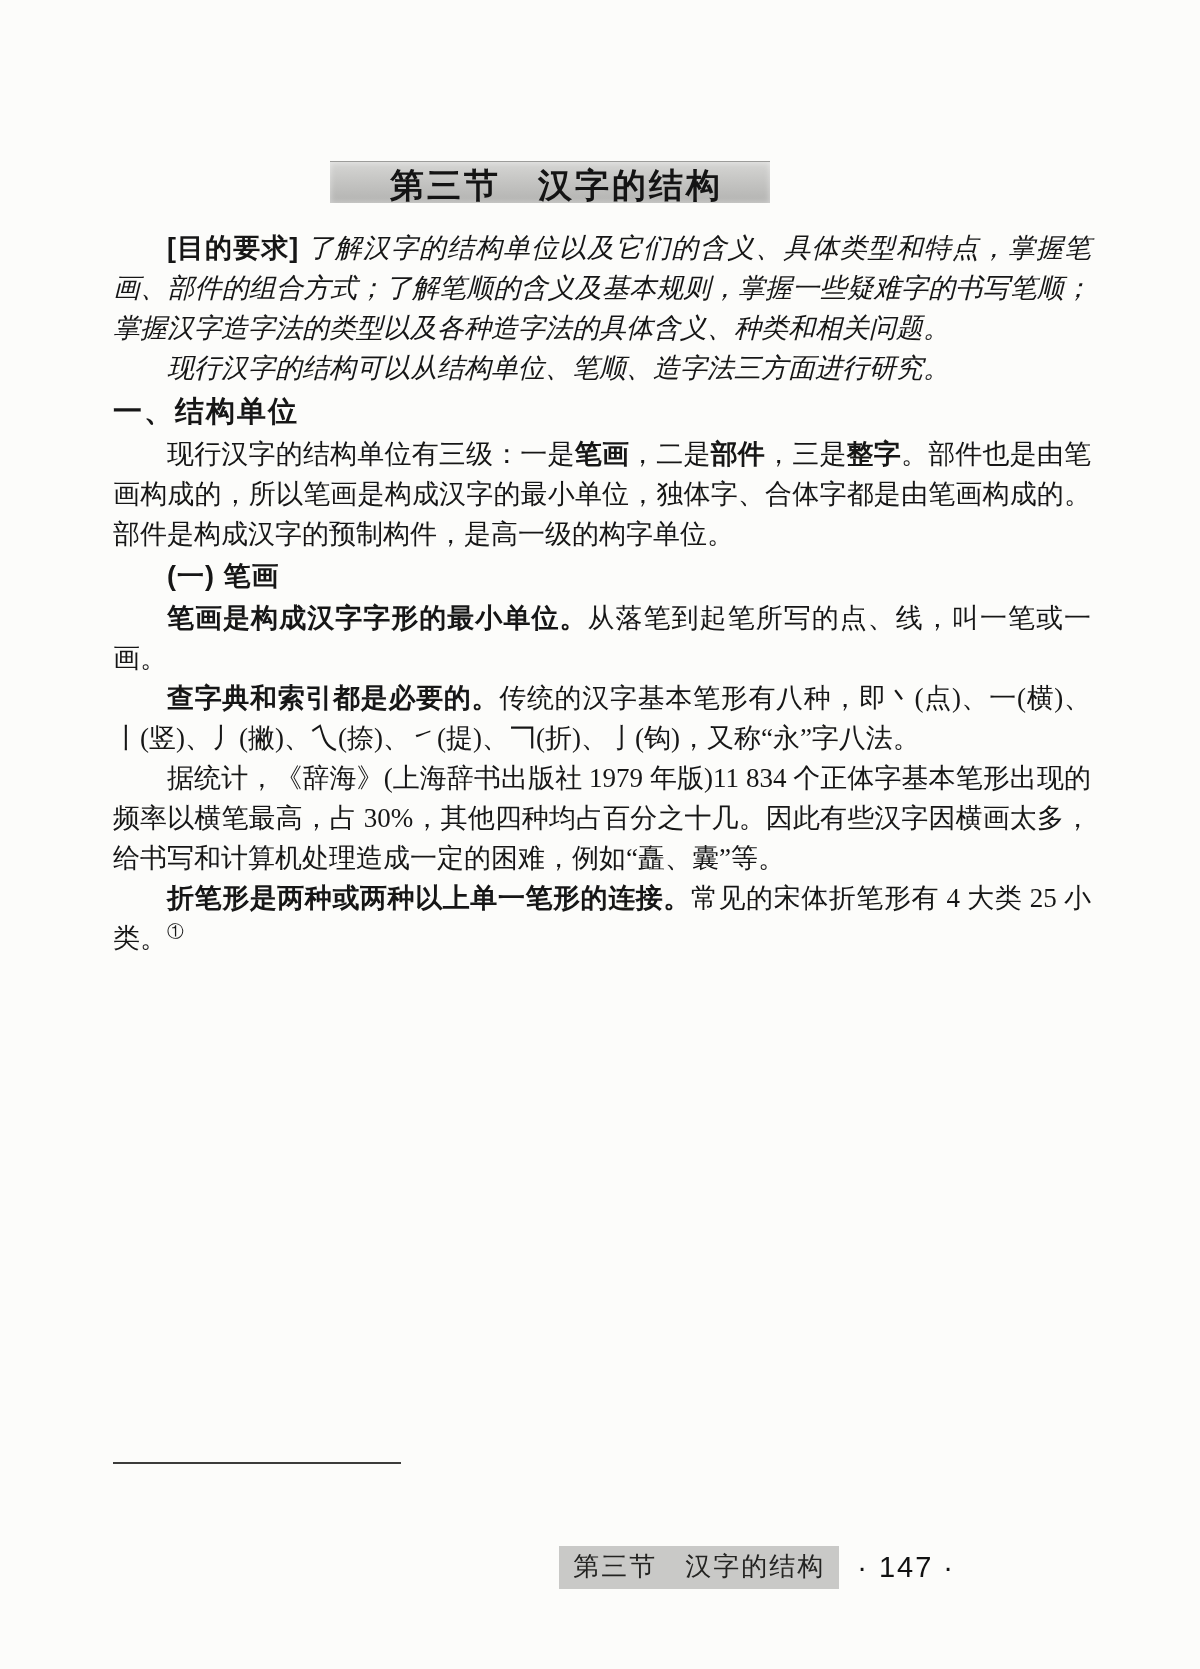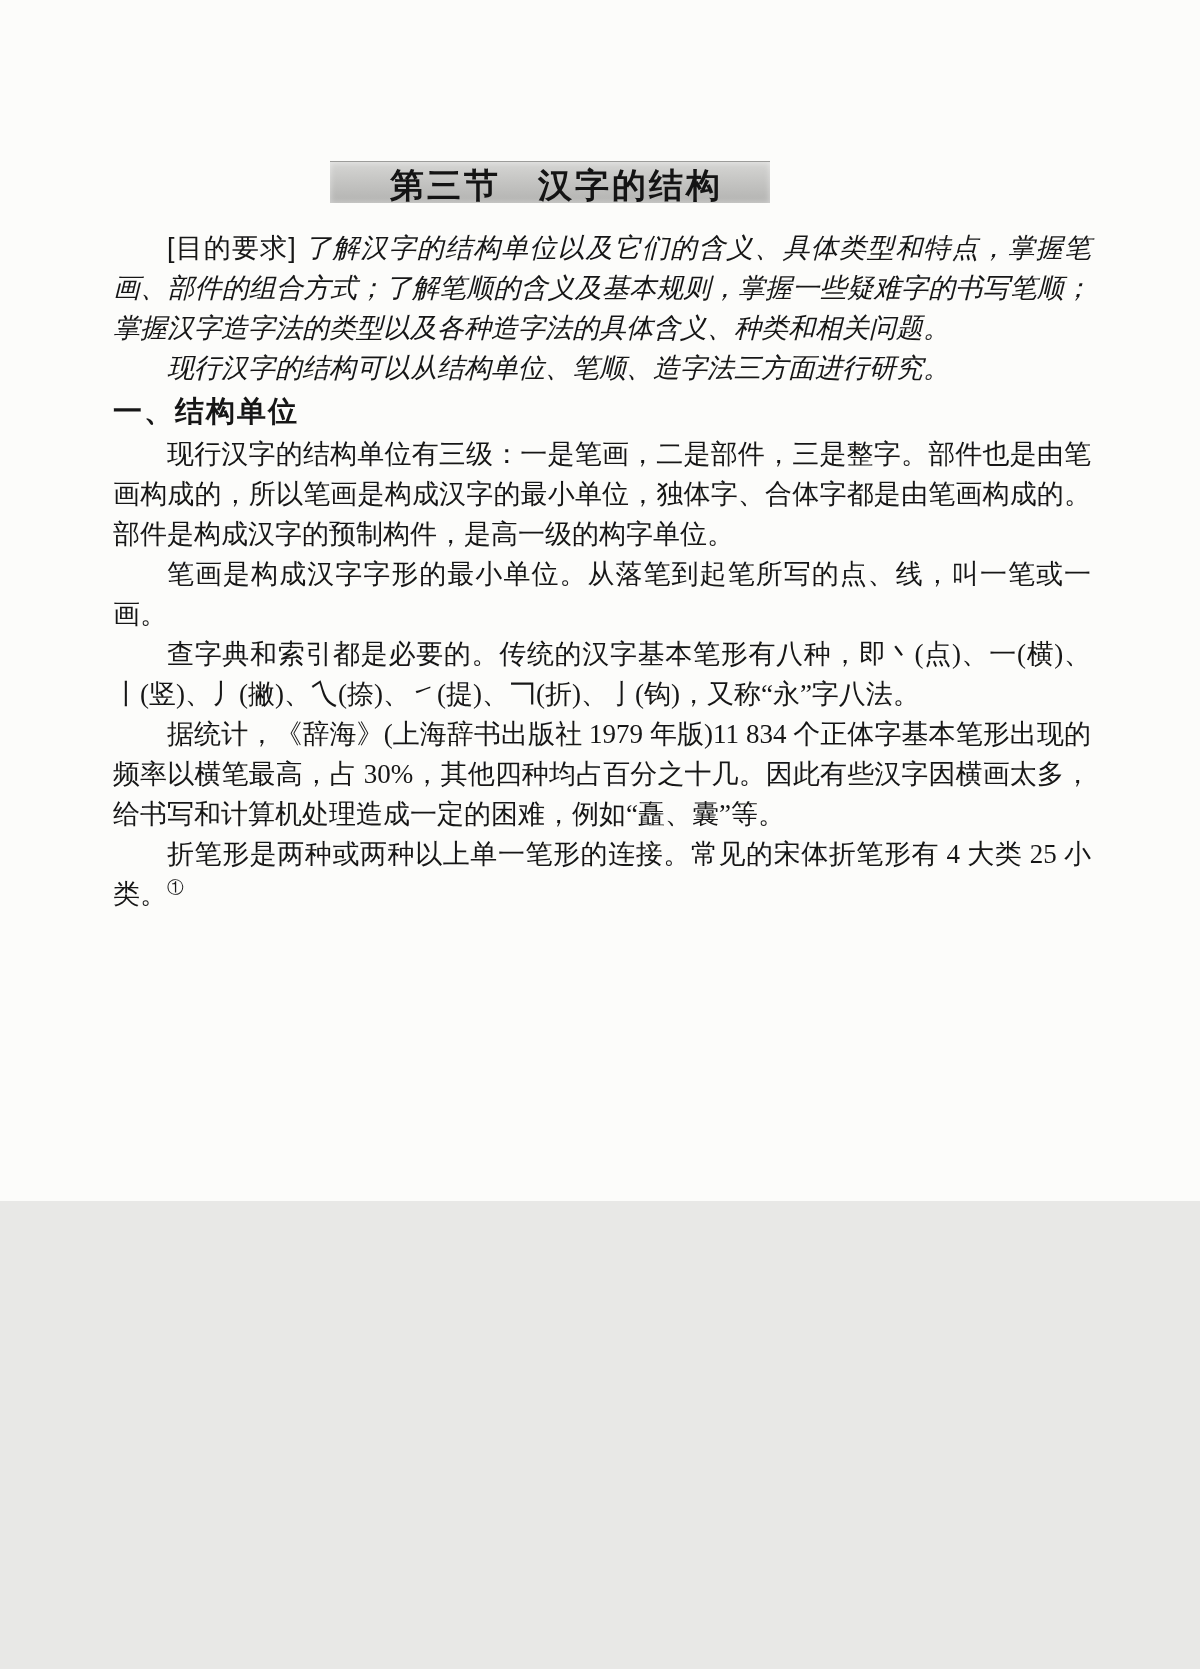--- a/index.html
+++ b/index.html
@@ -1,20 +1,20 @@
 <!DOCTYPE html>
 <html lang="zh"><head>
 <meta charset="utf-8">
 <style>
   html, body { margin: 0; padding: 0; }
   body { background: #e8e8e6; }
   .page {
     position: relative;
     width: 1200px;
-    height: 1201px;
+    height: 1669px;
     margin: 0 auto;
     background: #fcfcfa;
     color: #161616;
     font-family: "Liberation Serif", "DejaVu Serif", serif;
     overflow: hidden;
   }
   
   .header-band {
     position: absolute;
     left: 330px;
@@ -64,21 +64,21 @@
   }
   .h2 {
     font-family: "Liberation Sans", "DejaVu Sans", sans-serif;
     font-size: 27px;
     line-height: 44px;
     font-weight: 700;
     text-indent: 2em;
     letter-spacing: 1px;
   }
   .bold {
-    font-weight: 400;
+    font-weight: 700;
     font-style: normal;
     font-family: "Liberation Sans", "DejaVu Sans", sans-serif;
   }
   .sup {
     vertical-align: super;
     font-size: 0.62em;
     line-height: 0;
   }
   
   .footnote {
@@ -134,20 +134,21 @@
 
   <div class="header-band">
     <span class="header-title">第三节　汉字的结构</span>
   </div>
 
   <div class="content">
       <p class="para kai"><span class="bold">[目的要求] </span><span>了解汉字的结构单位以及它们的含义、具体类型和特点，掌握笔画、部件的组合方式；了解笔顺的含义及基本规则，掌握一些疑难字的书写笔顺；掌握汉字造字法的类型以及各种造字法的具体含义、种类和相关问题。</span></p>
       <p class="para kai"><span>现行汉字的结构可以从结构单位、笔顺、造字法三方面进行研究。</span></p>
       <h3 class="h1"><span>一、结构单位</span></h3>
       <p class="para"><span>现行汉字的结构单位有三级：一是</span><span class="bold">笔画</span><span>，二是</span><span class="bold">部件</span><span>，三是</span><span class="bold">整字</span><span>。部件也是由笔画构成的，所以笔画是构成汉字的最小单位，独体字、合体字都是由笔画构成的。部件是构成汉字的预制构件，是高一级的构字单位。</span></p>
+      <h4 class="h2"><span>(一) 笔画</span></h4>
       <p class="para"><span class="bold">笔画是构成汉字字形的最小单位。</span><span>从落笔到起笔所写的点、线，叫一笔或一画。</span></p>
       <p class="para"><span class="bold">查字典和索引都是必要的。</span><span>传统的汉字基本笔形有八种，即丶(点)、一(横)、丨(竖)、丿(撇)、乀(捺)、㇀(提)、𠃍(折)、亅(钩)，又称“永”字八法。</span></p>
       <p class="para"><span>据统计，《辞海》(上海辞书出版社 1979 年版)11 834 个正体字基本笔形出现的频率以横笔最高，占 30%，其他四种均占百分之十几。因此有些汉字因横画太多，给书写和计算机处理造成一定的困难，例如“矗、囊”等。</span></p>
       <p class="para"><span class="bold">折笔形是两种或两种以上单一笔形的连接。</span><span>常见的宋体折笔形有 4 大类 25 小类。</span><span class="sup">①</span></p>
     </div>
 
   <div class="footnote">
     <div class="fn-rule"></div>
   </div>
 

